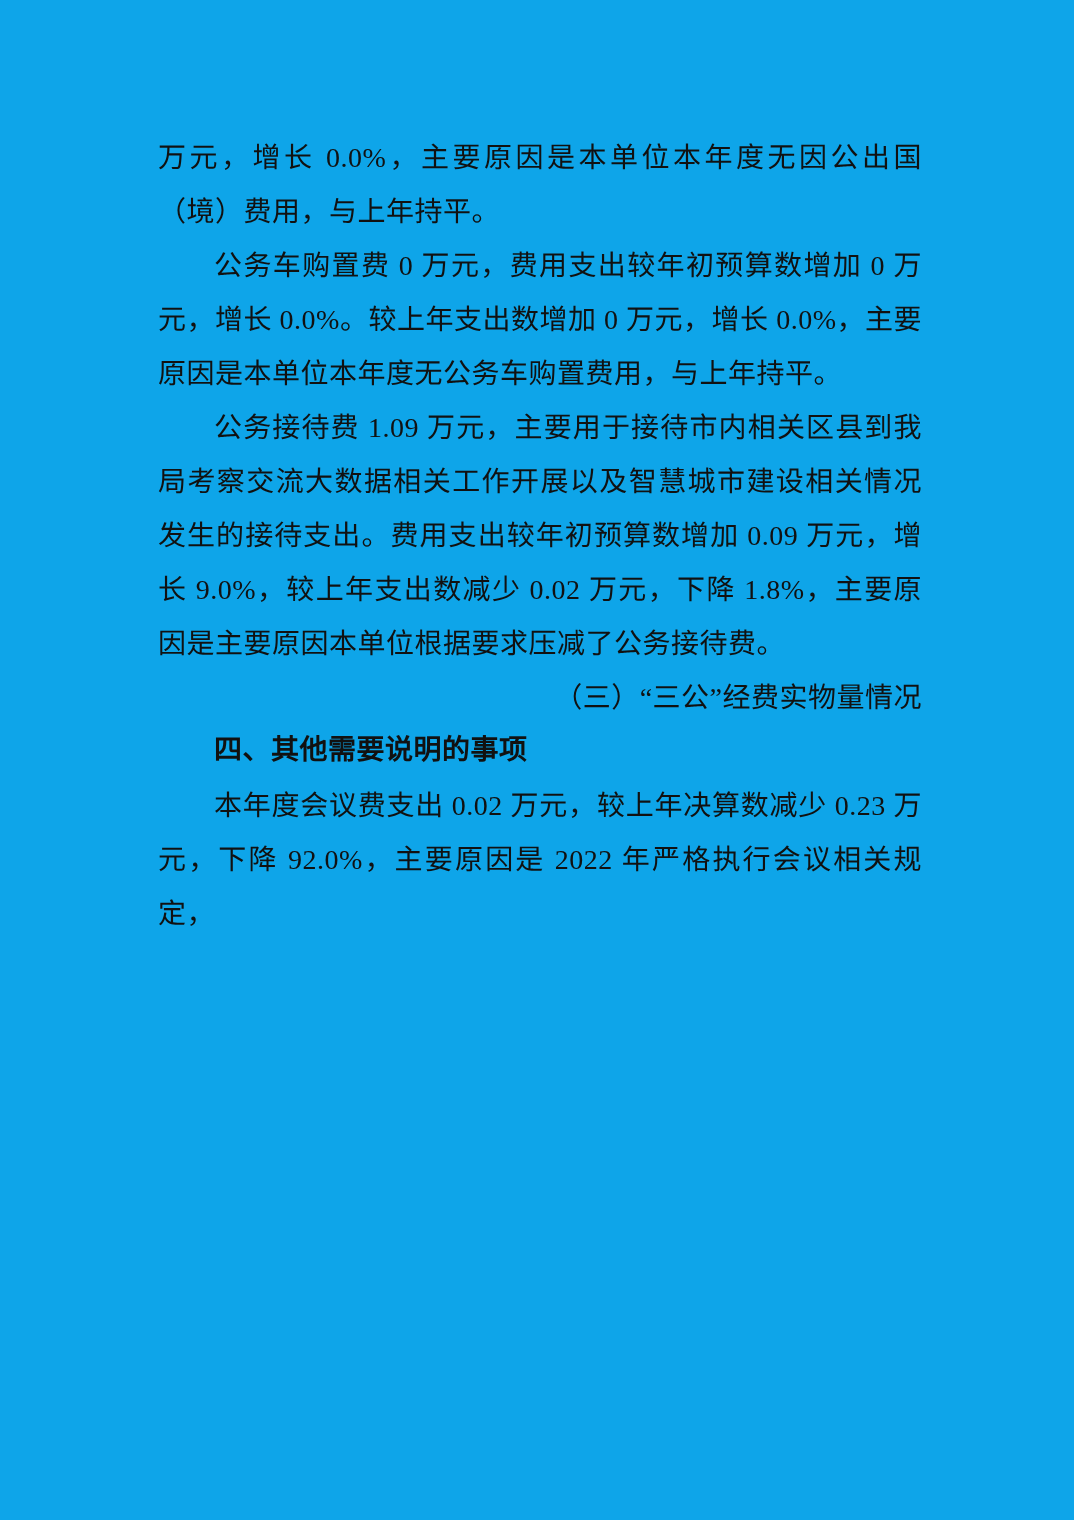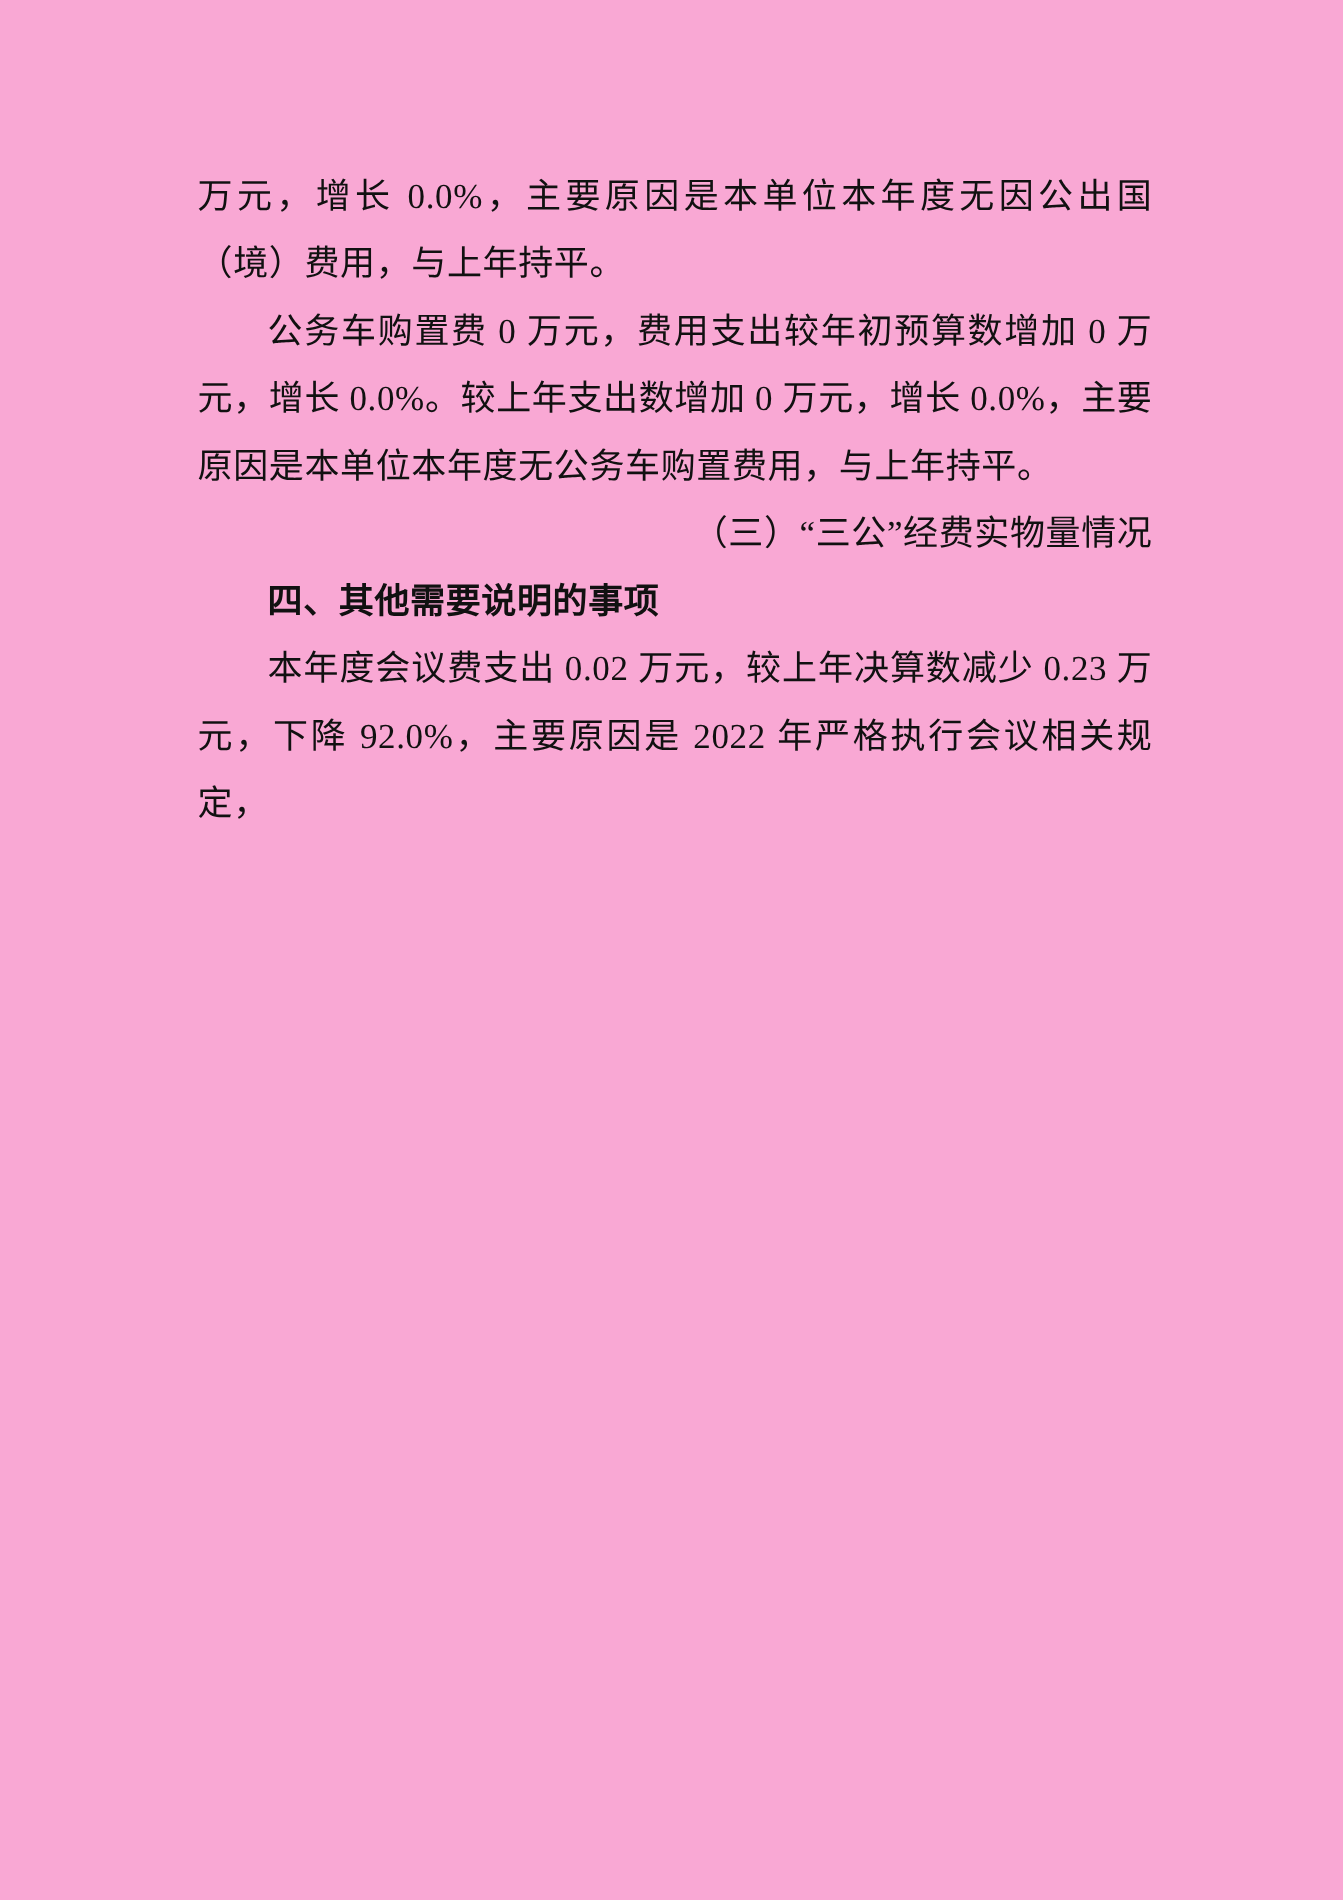--- a/index.html
+++ b/index.html
@@ -4,21 +4,21 @@
 <style>
   html, body {
     margin: 0;
     padding: 0;
     background: #ffffff;
   }
   .page {
     position: relative;
     width: 1074px;
     height: 1520px;
-    background: #f9a8d4;
+    background: #0ea5e9;
     overflow: hidden;
   }
   .content {
     position: absolute;
     left: 158px;
     top: 131px;
     width: 764px;
   }
   .content p {
     margin: 0;
@@ -27,33 +27,34 @@
     line-height: 54px;
     color: #111111;
     text-align: justify;
     font-family: "Liberation Serif", "DejaVu Serif", serif;
     letter-spacing: 0.5px;
   }
   .content p.indent {
     text-indent: 2em;
   }
   .content p.heading {
-    font-family: Liberation Serif, serif;
+    font-family: Liberation Mono, monospace;
     font-weight: 700;
     text-align: left;
   }
   .content p.kai {
     font-family: "Liberation Serif", "DejaVu Serif", serif;
     text-align: right;
   }
 </style>
 </head>
 <body>
 
 <div class="page">
   <div class="content">
     <p class="body">万元，增长 0.0%，主要原因是本单位本年度无因公出国（境）费用，与上年持平。</p>
     <p class="body indent">公务车购置费 0 万元，费用支出较年初预算数增加 0 万元，增长 0.0%。较上年支出数增加 0 万元，增长 0.0%，主要原因是本单位本年度无公务车购置费用，与上年持平。</p>
+    <p class="body indent">公务接待费 1.09 万元，主要用于接待市内相关区县到我局考察交流大数据相关工作开展以及智慧城市建设相关情况发生的接待支出。费用支出较年初预算数增加 0.09 万元，增长 9.0%，较上年支出数减少 0.02 万元，下降 1.8%，主要原因是主要原因本单位根据要求压减了公务接待费。</p>
     <p class="kai indent">（三）“三公”经费实物量情况</p>
     <p class="heading indent">四、其他需要说明的事项</p>
     <p class="body indent">本年度会议费支出 0.02 万元，较上年决算数减少 0.23 万元，下降 92.0%，主要原因是 2022 年严格执行会议相关规定，</p>
   </div>
 </div>
 
 </body></html>

